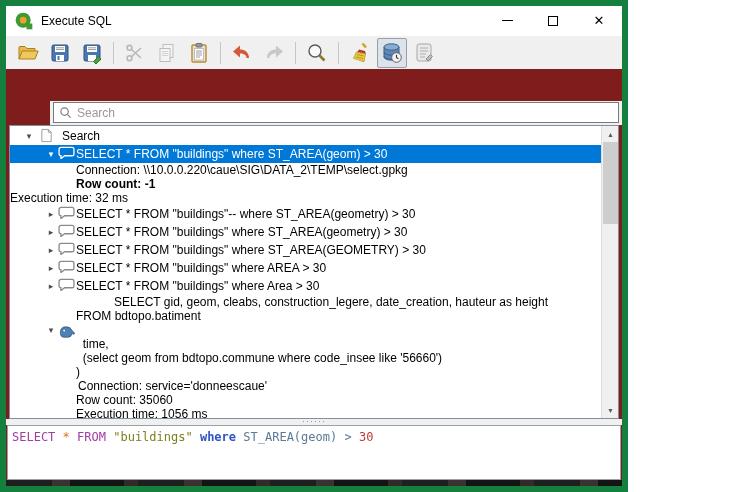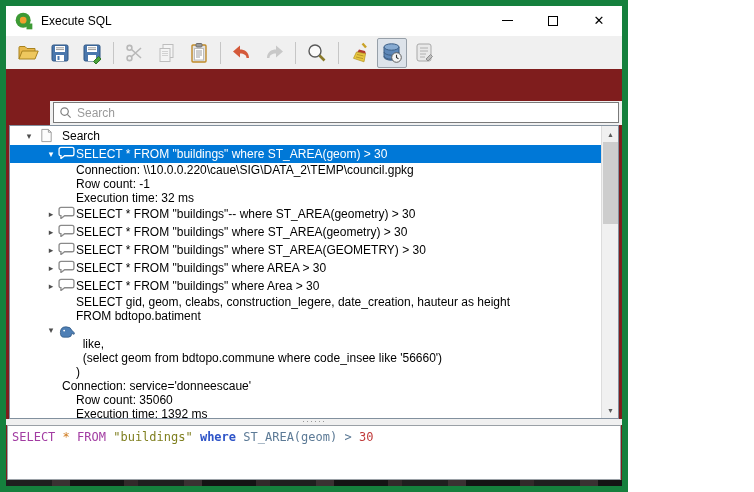--- a/index.html
+++ b/index.html
@@ -197,50 +197,50 @@
 
   <div class="tree">
     <div class="tree-rows" id="tree-rows">
         <div class="trow tall"><span class="exp" style="left: 13px;">▾</span><span class="ticon" style="left: 29px;"><svg width="15" height="15" viewBox="0 0 16 16">
               <path d="M3 1.5 h7 l3 3 V14.5 H3 z" fill="#fcfcfc" stroke="#9a9a9a"></path>
               <path d="M10 1.5 v3 h3" fill="none" stroke="#9a9a9a"></path>
             </svg></span><span class="ttext" style="padding-left: 52px;">Search</span></div>
         <div class="trow tall sel"><span class="exp" style="left: 35px;">▾</span><span class="ticon" style="left: 48px;"><svg width="17" height="13" viewBox="0 0 18 14">
               <path d="M3 1.5 h12 a2 2 0 0 1 2 2 v5 a2 2 0 0 1-2 2 h-8 l-4 3 v-3 a2 2 0 0 1-2-2 v-5 a2 2 0 0 1 2-2 z" fill="none" stroke="#ffffff" stroke-width="1.4"></path>
             </svg></span><span class="ttext" style="padding-left: 66px;">SELECT * FROM "buildings" where ST_AREA(geom) &gt; 30</span></div>
-        <div class="trow short"><span class="ttext" style="padding-left: 66px;">Connection: \\10.0.0.220\caue\SIG\DATA_2\TEMP\council.gpkg</span></div>
-        <div class="trow short"><span class="ttext" style="padding-left: 66px;">Row count: -1</span></div>
-        <div class="trow short"><span class="ttext" style="padding-left: 66px;">Execution time: 32 ms</span></div>
+        <div class="trow short"><span class="ttext" style="padding-left: 66px;">Connection: \\10.0.0.220\caue\SIG\DATA_2\TEMP\select.gpkg</span></div>
+        <div class="trow short"><span class="ttext" style="padding-left: 66px; font-weight: bold;">Row count: -1</span></div>
+        <div class="trow short"><span class="ttext" style="">Execution time: 32 ms</span></div>
         <div class="trow tall"><span class="exp" style="left: 35px;">▸</span><span class="ticon" style="left: 48px;"><svg width="17" height="13" viewBox="0 0 18 14">
               <path d="M3 1.5 h12 a2 2 0 0 1 2 2 v5 a2 2 0 0 1-2 2 h-8 l-4 3 v-3 a2 2 0 0 1-2-2 v-5 a2 2 0 0 1 2-2 z" fill="none" stroke="#8a8a8a" stroke-width="1.4"></path>
             </svg></span><span class="ttext" style="padding-left: 66px;">SELECT * FROM "buildings"-- where ST_AREA(geometry) &gt; 30</span></div>
         <div class="trow tall"><span class="exp" style="left: 35px;">▸</span><span class="ticon" style="left: 48px;"><svg width="17" height="13" viewBox="0 0 18 14">
               <path d="M3 1.5 h12 a2 2 0 0 1 2 2 v5 a2 2 0 0 1-2 2 h-8 l-4 3 v-3 a2 2 0 0 1-2-2 v-5 a2 2 0 0 1 2-2 z" fill="none" stroke="#8a8a8a" stroke-width="1.4"></path>
             </svg></span><span class="ttext" style="padding-left: 66px;">SELECT * FROM "buildings" where ST_AREA(geometry) &gt; 30</span></div>
         <div class="trow tall"><span class="exp" style="left: 35px;">▸</span><span class="ticon" style="left: 48px;"><svg width="17" height="13" viewBox="0 0 18 14">
               <path d="M3 1.5 h12 a2 2 0 0 1 2 2 v5 a2 2 0 0 1-2 2 h-8 l-4 3 v-3 a2 2 0 0 1-2-2 v-5 a2 2 0 0 1 2-2 z" fill="none" stroke="#8a8a8a" stroke-width="1.4"></path>
             </svg></span><span class="ttext" style="padding-left: 66px;">SELECT * FROM "buildings" where ST_AREA(GEOMETRY) &gt; 30</span></div>
         <div class="trow tall"><span class="exp" style="left: 35px;">▸</span><span class="ticon" style="left: 48px;"><svg width="17" height="13" viewBox="0 0 18 14">
               <path d="M3 1.5 h12 a2 2 0 0 1 2 2 v5 a2 2 0 0 1-2 2 h-8 l-4 3 v-3 a2 2 0 0 1-2-2 v-5 a2 2 0 0 1 2-2 z" fill="none" stroke="#8a8a8a" stroke-width="1.4"></path>
             </svg></span><span class="ttext" style="padding-left: 66px;">SELECT * FROM "buildings" where AREA &gt; 30</span></div>
         <div class="trow tall"><span class="exp" style="left: 35px;">▸</span><span class="ticon" style="left: 48px;"><svg width="17" height="13" viewBox="0 0 18 14">
               <path d="M3 1.5 h12 a2 2 0 0 1 2 2 v5 a2 2 0 0 1-2 2 h-8 l-4 3 v-3 a2 2 0 0 1-2-2 v-5 a2 2 0 0 1 2-2 z" fill="none" stroke="#8a8a8a" stroke-width="1.4"></path>
             </svg></span><span class="ttext" style="padding-left: 66px;">SELECT * FROM "buildings" where Area &gt; 30</span></div>
-        <div class="trow short"><span class="ttext" style="padding-left: 66px;">SELECT gid, geom, cleabs, construction_legere, date_creation, hauteur as height</span></div>
+        <div class="trow short"><span class="ttext" style="padding-left: 104px;">SELECT gid, geom, cleabs, construction_legere, date_creation, hauteur as height</span></div>
         <div class="trow short"><span class="ttext" style="padding-left: 66px;">FROM bdtopo.batiment</span></div>
         <div class="trow short"><span class="exp" style="left: 35px;">▾</span><span class="ticon" style="left: 48px;"><svg width="17" height="16" viewBox="0 0 18 17">
               <path d="M2.5 9 q0-6 6-6 q5 0 6 3.5 l2.5 2.5 q1 1 0 2 l-2.5-1 q0 4-3.5 4 h-5 q-3.5 0-3.5-5 z" fill="#4e7fb5" stroke="#2d5582" stroke-width="0.8"></path>
               <circle cx="6.5" cy="7" r="1" fill="#fff"></circle>
             </svg></span></div>
-        <div class="trow short"><span class="ttext" style="padding-left: 66px;">  like,</span></div>
+        <div class="trow short"><span class="ttext" style="padding-left: 66px;">  time,</span></div>
         <div class="trow short"><span class="ttext" style="padding-left: 66px;">  (select geom from bdtopo.commune where code_insee like '56660')</span></div>
         <div class="trow short"><span class="ttext" style="padding-left: 66px;">)</span></div>
-        <div class="trow short"><span class="ttext" style="padding-left: 52px;">Connection: service='donneescaue'</span></div>
+        <div class="trow short"><span class="ttext" style="padding-left: 52px; margin-left: 16px;">Connection: service='donneescaue'</span></div>
         <div class="trow short"><span class="ttext" style="padding-left: 66px;">Row count: 35060</span></div>
-        <div class="trow short"><span class="ttext" style="padding-left: 66px;">Execution time: 1392 ms</span></div>
+        <div class="trow short"><span class="ttext" style="padding-left: 66px;">Execution time: 1056 ms</span></div>
       </div>
     <div class="vscroll">
       <div class="sb-arrow sb-up">▲</div>
       <div class="sb-thumb"></div>
       <div class="sb-arrow sb-down">▼</div>
     </div>
   </div>
 
   <div class="splitter">······</div>
 

